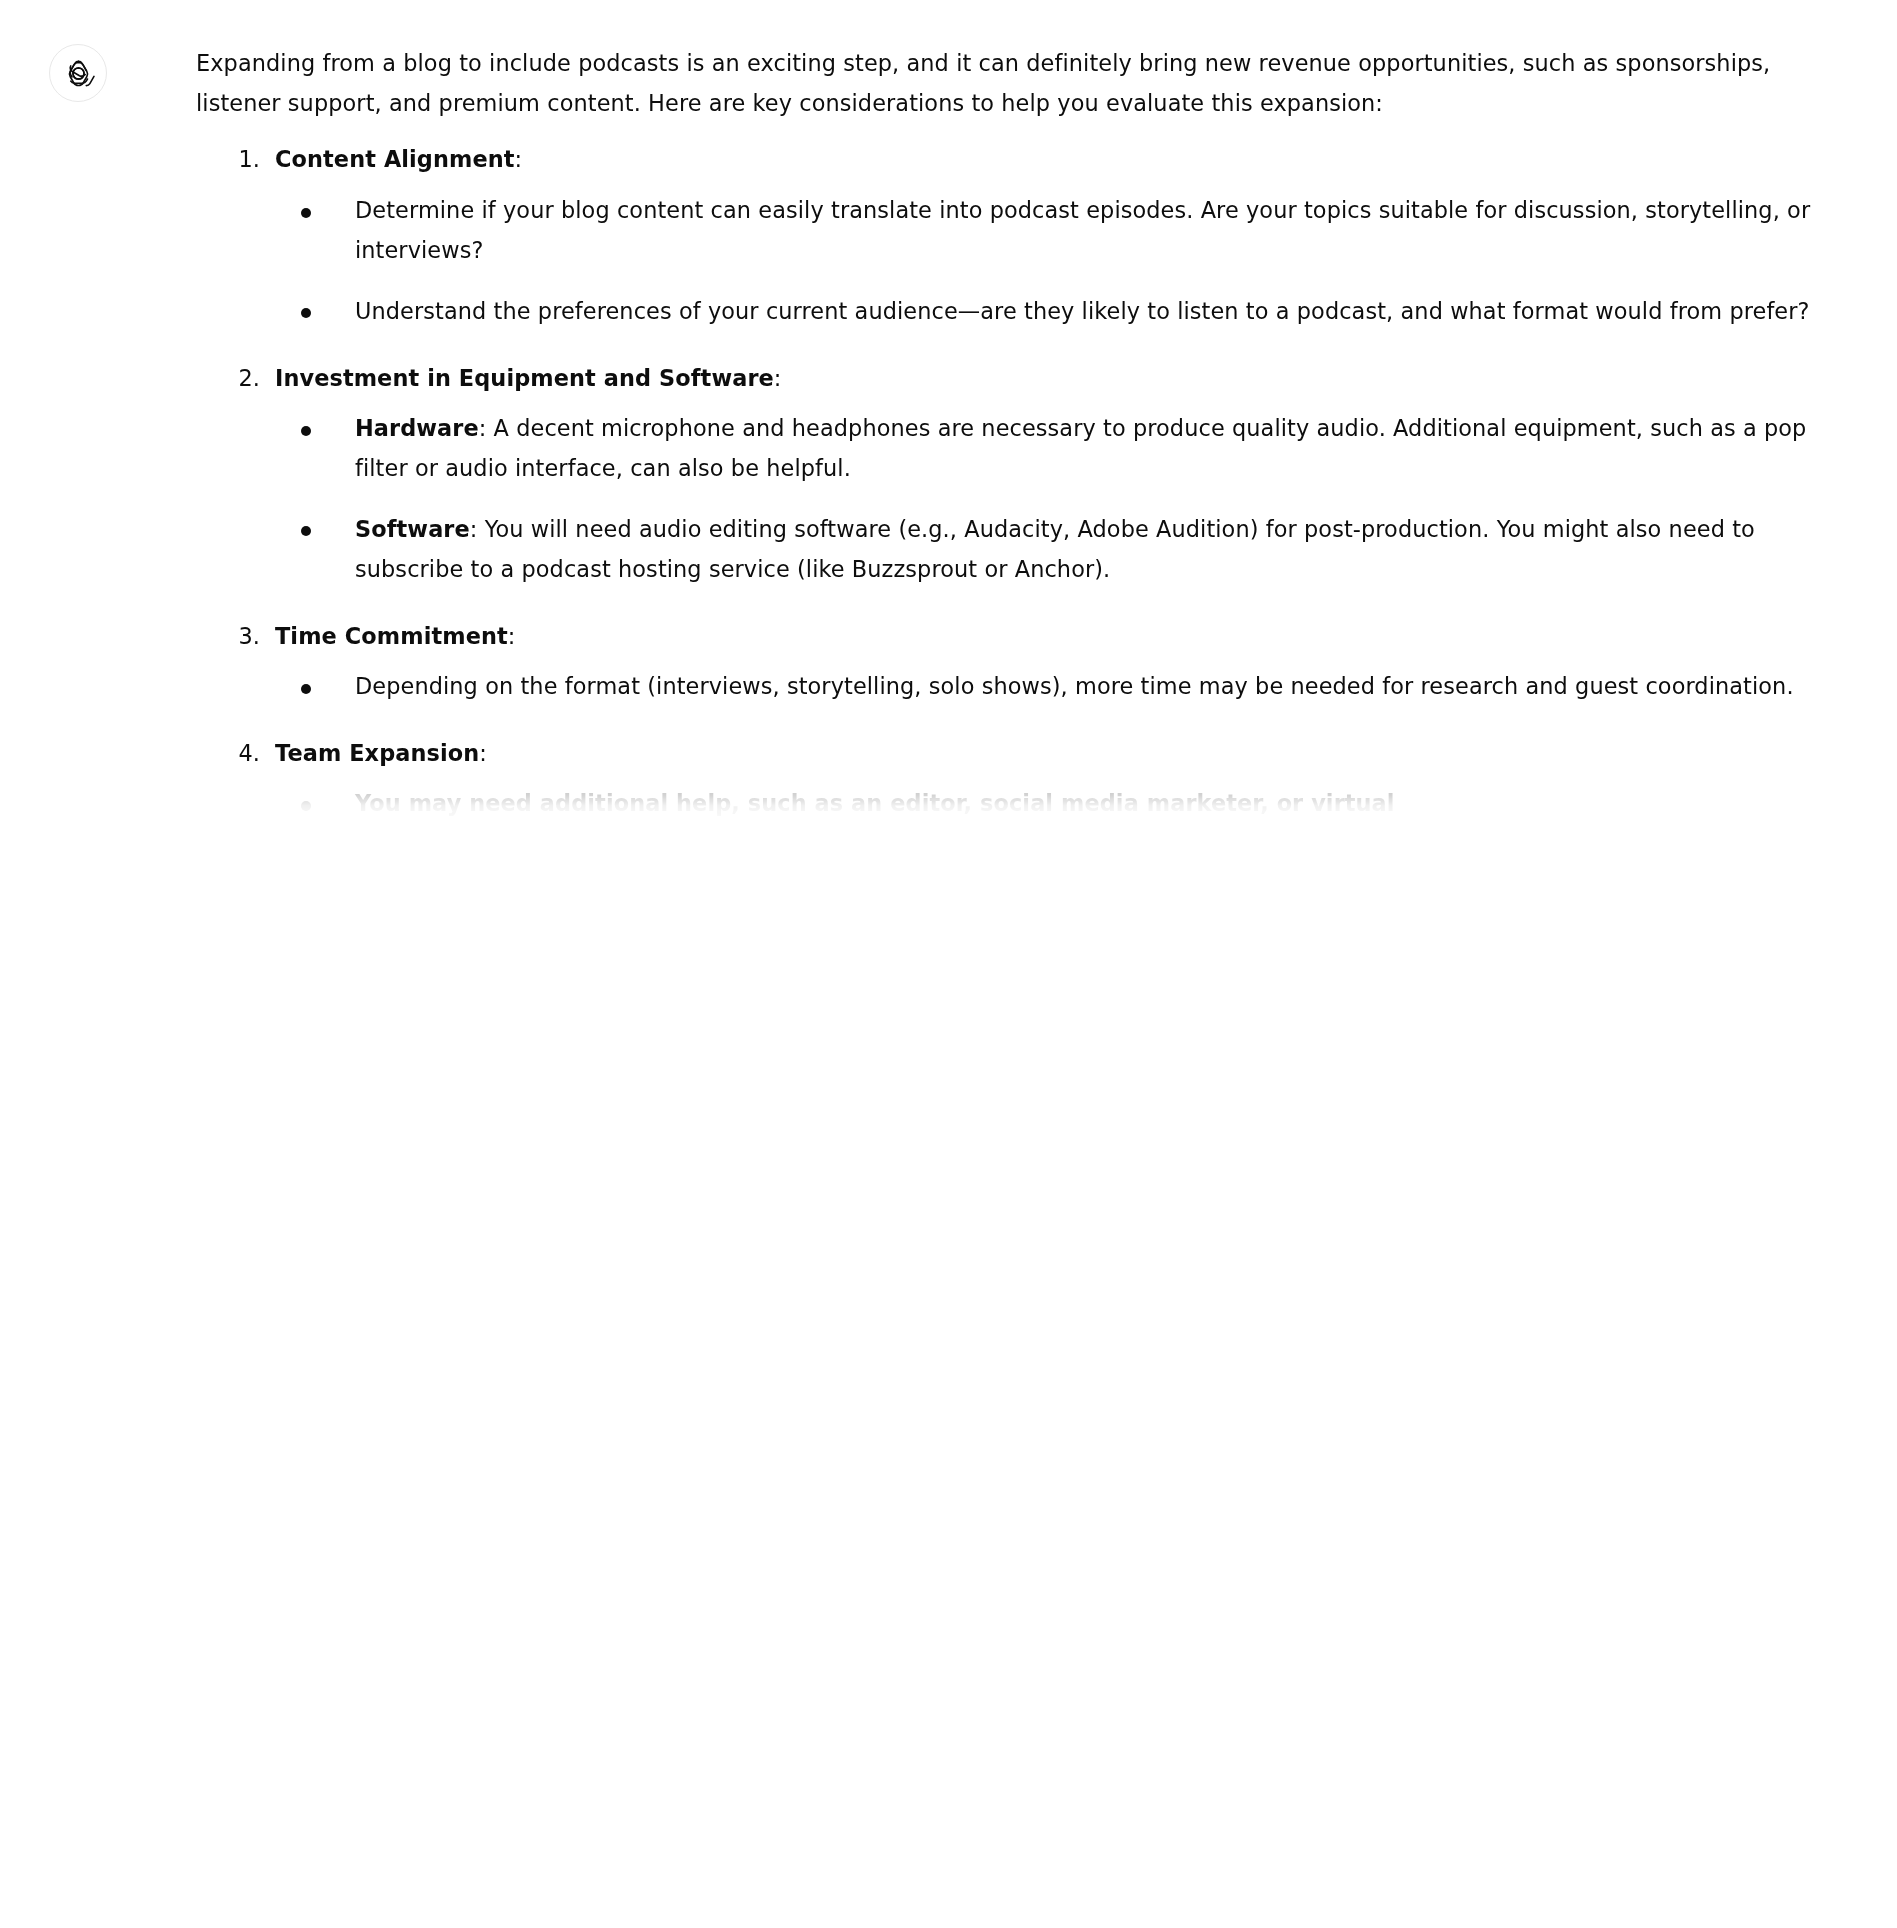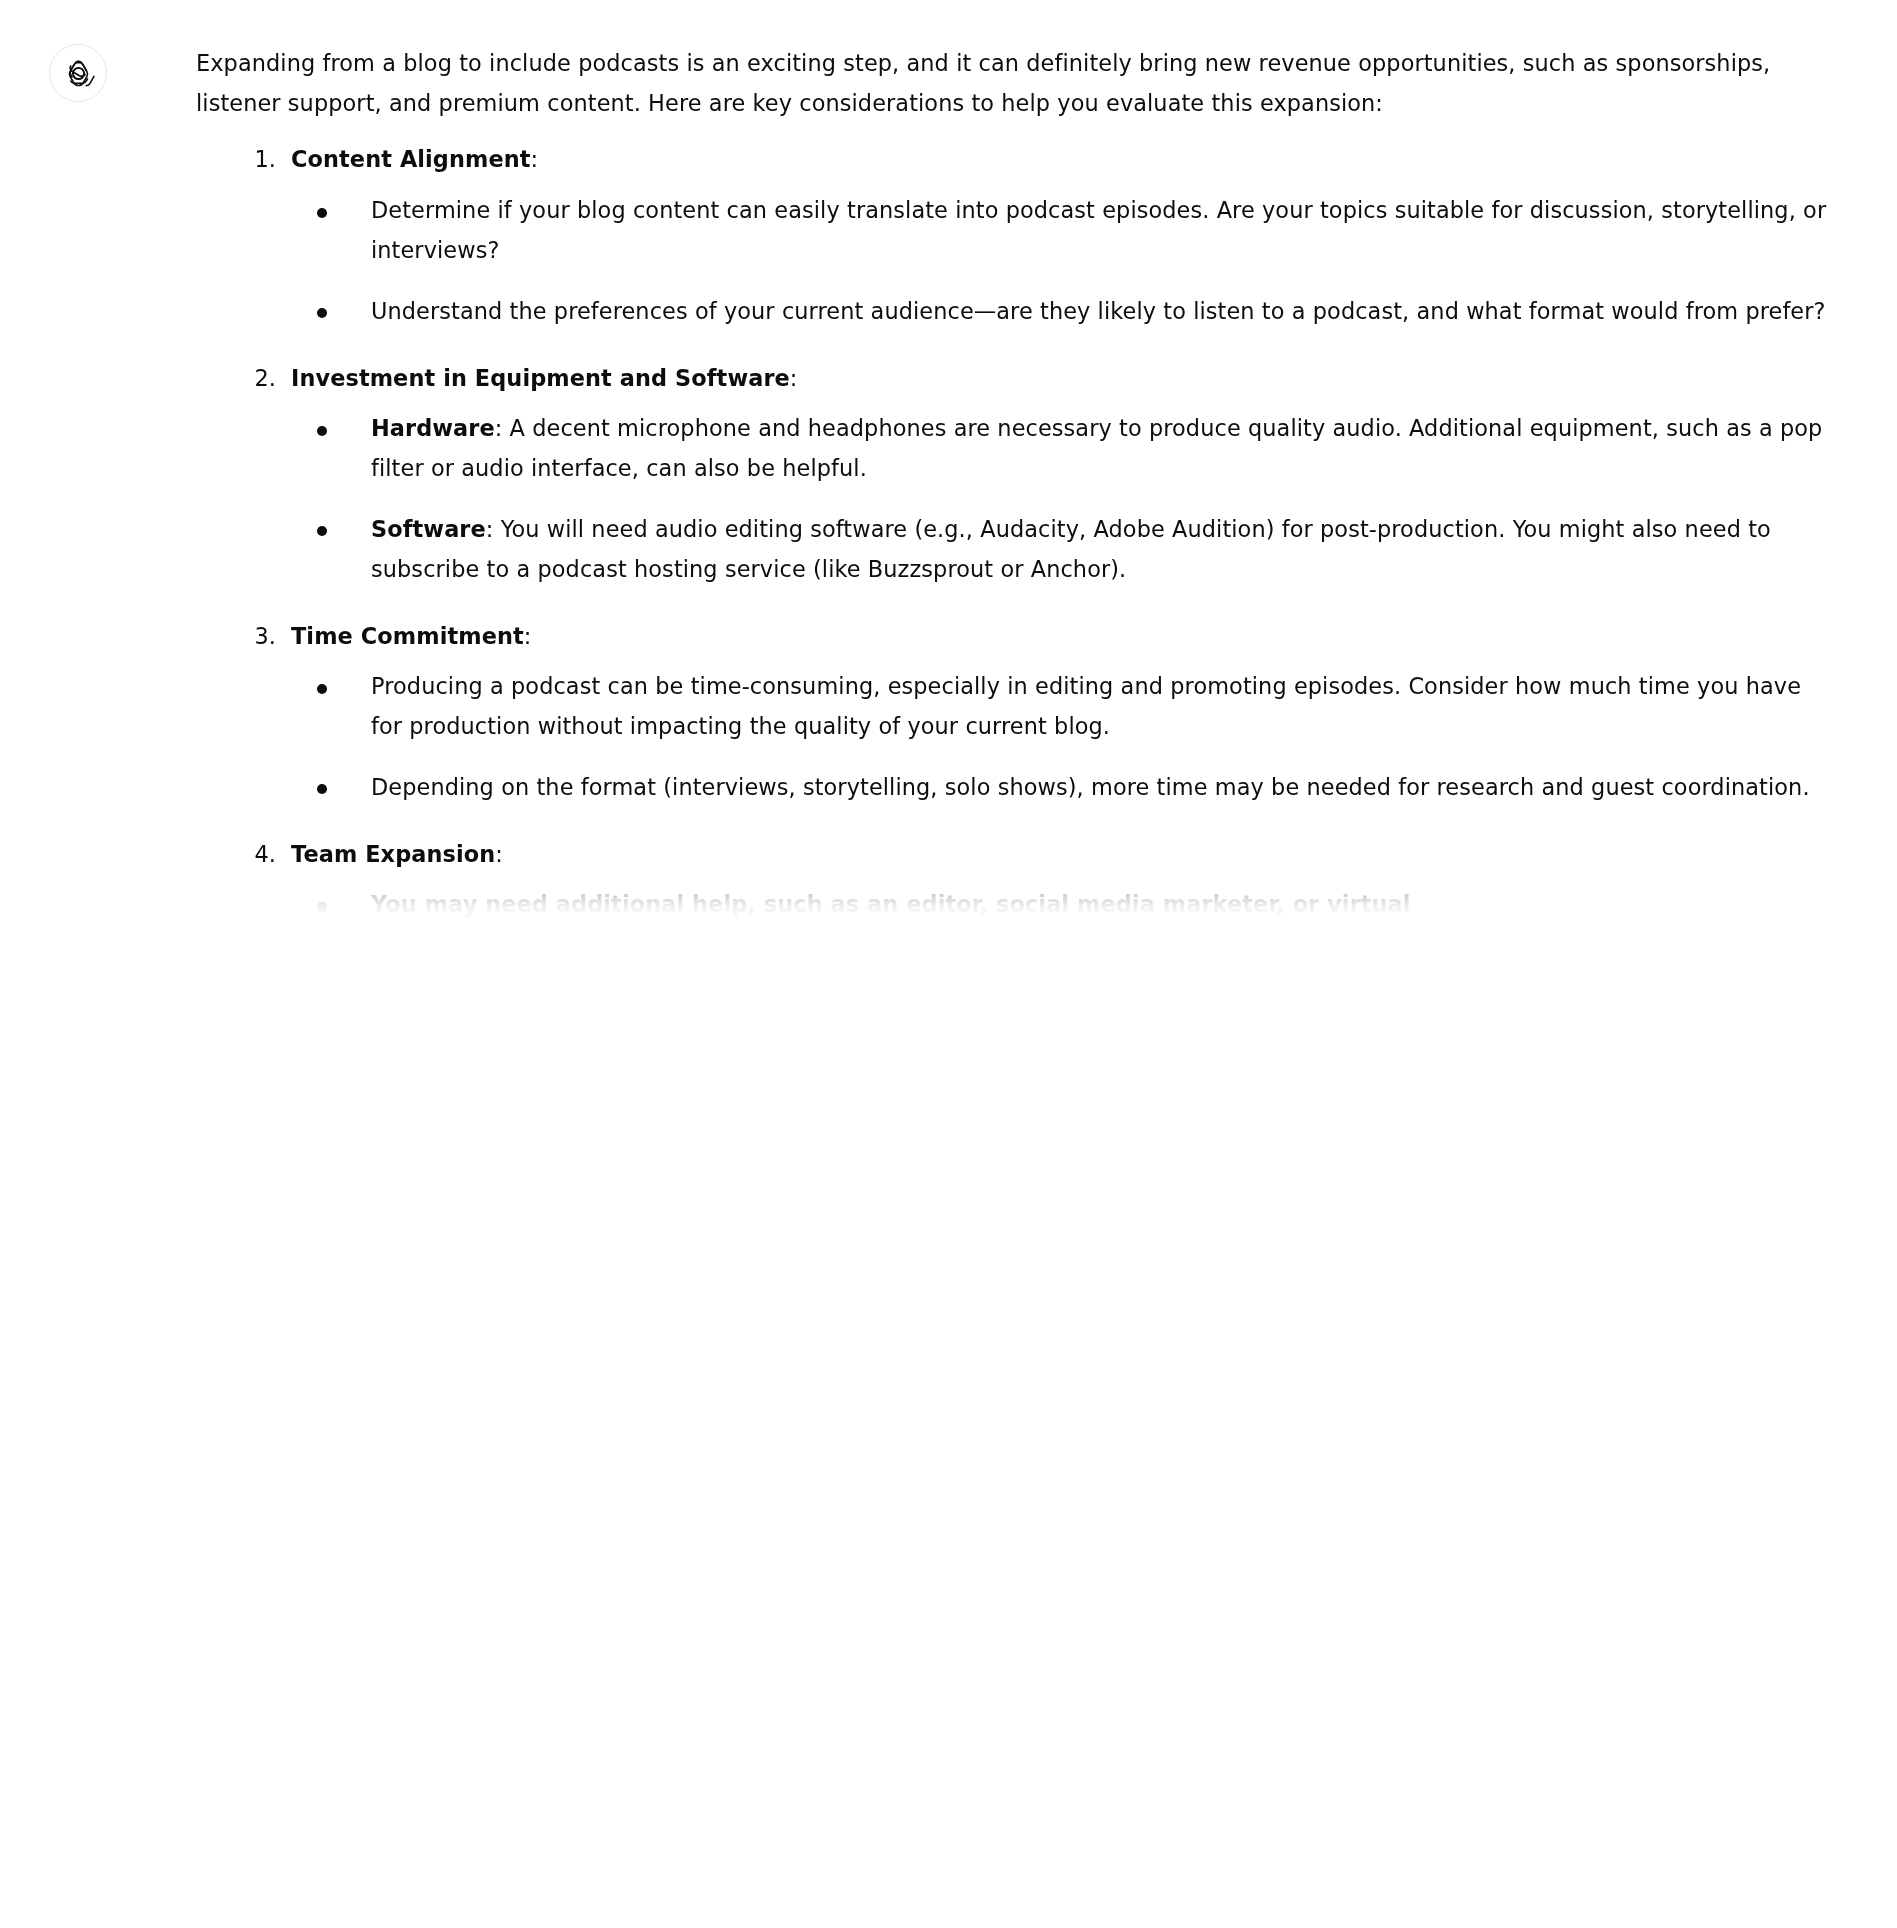--- a/index.html
+++ b/index.html
@@ -30,21 +30,21 @@
     width:1655px;
     color:#0d0d0d;
     font-size:22.4px;
     line-height:1.78;
     letter-spacing:0.1px;
   }
   .intro { margin:0 0 16.7px 0; }
   ol.steps {
     list-style:none;
     counter-reset:step;
-    margin:16px; padding:0;
+    margin:0; padding:0;
   }
   ol.steps > li.step {
     counter-increment:step;
     position:relative;
     padding-left:79px;
     margin-bottom:3px;
   }
   ol.steps > li.step > .num {
     position:absolute;
     left:21px; top:0;
@@ -140,24 +140,20 @@
           </li>
         </ul>
       </li>
 
       <li class="step">
         <span class="num"></span>
         <span class="step-title">Time Commitment</span><span class="colon">:</span>
         <ul class="subs">
           <li class="sub">
             <span class="dot"></span>
-            <span>Producing a podcast can be time-consuming, especially in editing and promoting episodes. Consider how much time you have for production without impacting the quality of your current blog.</span>
-          </li>
-          <li class="sub">
-            <span class="dot"></span>
             <span>Depending on the format (interviews, storytelling, solo shows), more time may be needed for research and guest coordination.</span>
           </li>
         </ul>
       </li>
 
       <li class="step">
         <span class="num"></span>
         <span class="step-title">Team Expansion</span><span class="colon">:</span>
         <ul class="subs">
           <li class="sub faded">

